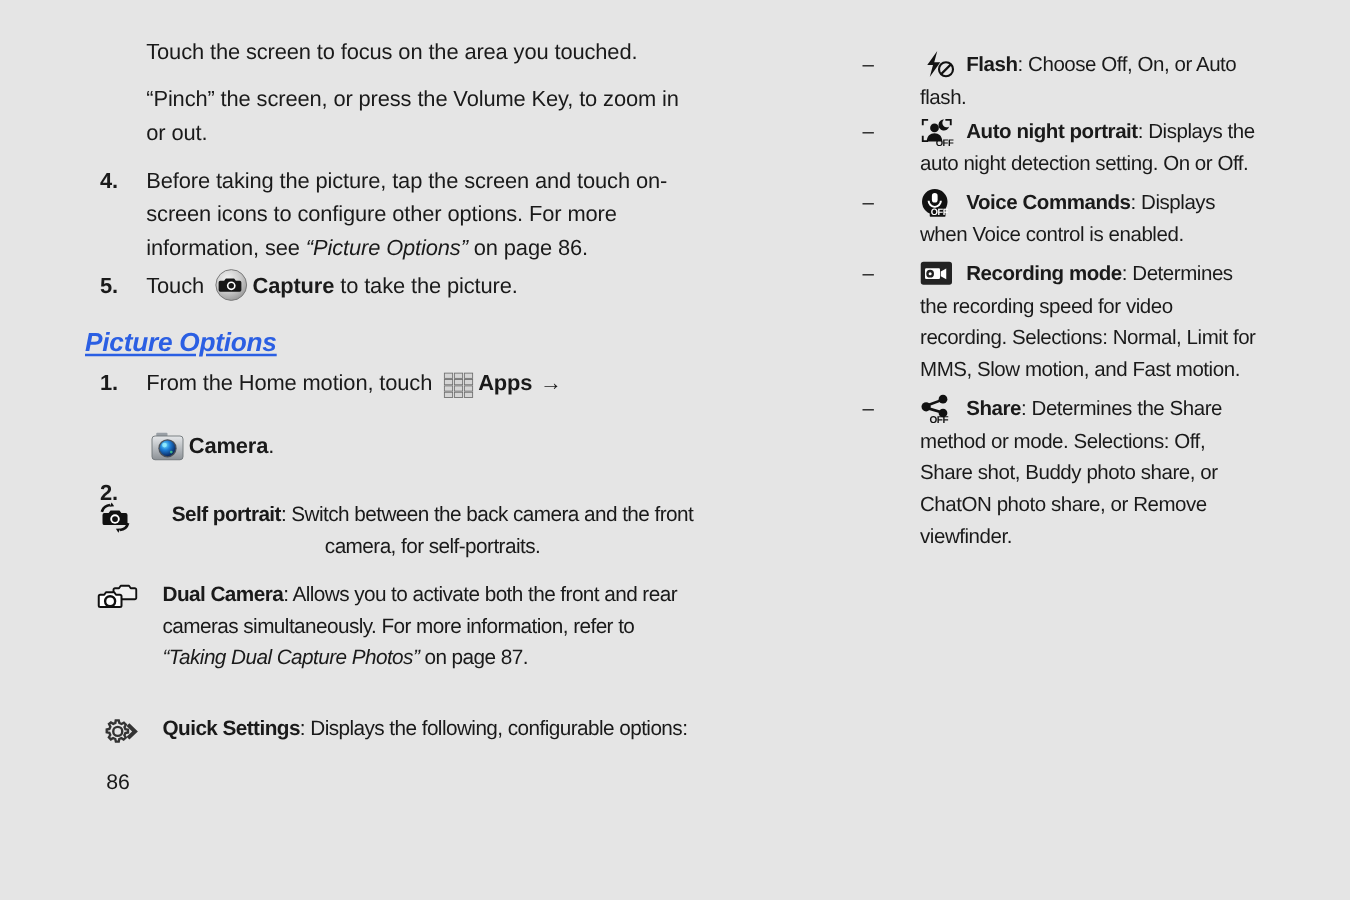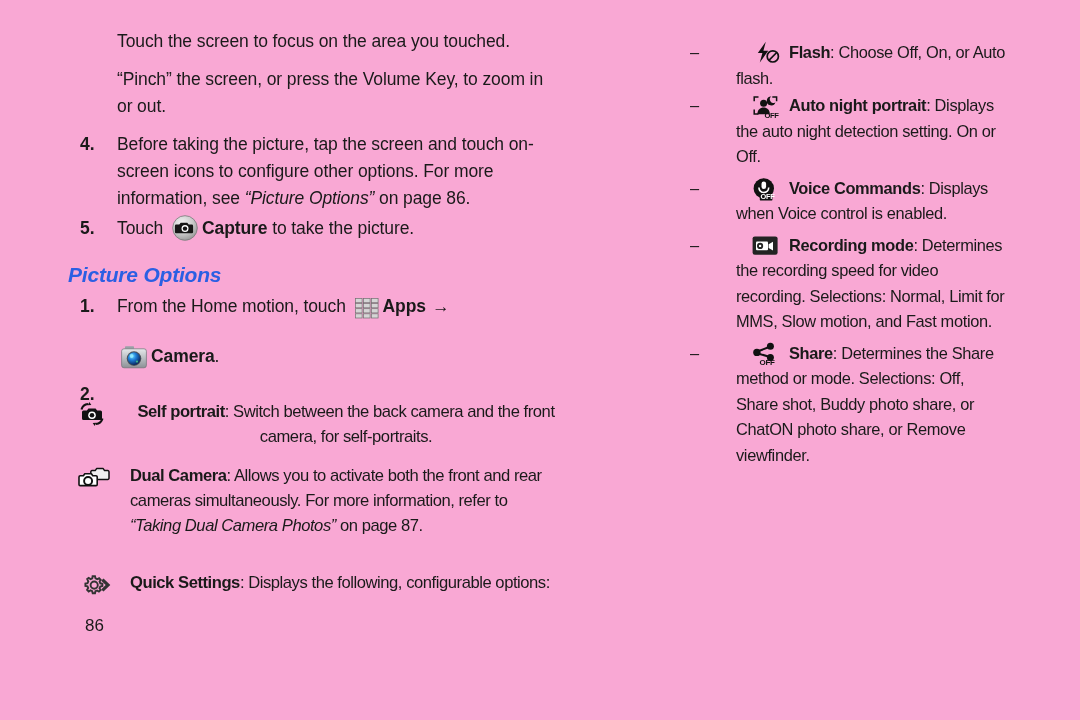--- a/index.html
+++ b/index.html
@@ -11,21 +11,21 @@
     height: 720px;
     background: #ffffff;
     font-family: "Liberation Sans", sans-serif;
     color: #1a1a1a;
     overflow: hidden;
   }
   .page {
     position: relative;
     width: 1080px;
     height: 720px;
-    background: #f9a8d4;
+    background: #e5e5e5;
   }
   .col-left {
     position: absolute;
     left: 62px;
     top: 28px;
     width: 500px;
   }
   .col-right {
     position: absolute;
     left: 690px;
@@ -65,20 +65,21 @@
   i, .i { font-style: italic; }
 
   
   .section-heading {
     color: #2b5fe3;
     font-style: italic;
     font-weight: bold;
     font-size: 21px;
     letter-spacing: -0.2px;
     margin: 14px 0 6px 6px;
+    text-decoration: underline;
   }
 
   
   .bullet-row {
     position: relative;
     padding-left: 68px;
     margin: 0 0 10px 0;
     font-size: 16.6px;
     line-height: 25px;
     letter-spacing: -0.45px;
@@ -107,21 +108,21 @@
     position: absolute;
     left: 0;
     top: 0;
     font-size: 16.4px;
   }
   .dash-row .ricon {
     display: inline-block;
     vertical-align: -7px;
     width: 34px;
     height: 24px;
-    margin: 0 3px 0 16px;
+    margin: 0 3px 0 0;
     position: relative;
   }
   .dash-row .ricon svg { display: block; }
 
   
   .inline-icon {
     display: inline-block;
     vertical-align: -7px;
     margin: 0 4px;
   }
@@ -245,21 +246,21 @@
         <svg width="34" height="28" viewBox="0 0 34 28">
           <g fill="#f0f0f0" stroke="#111" stroke-width="1.5" stroke-linejoin="round">
             <path d="M15 6.6 h3.2 l1.4 -2 h6.6 l1.4 2 h3.2 a1.2 1.2 0 0 1 1.2 1.2 v6.4 a1.2 1.2 0 0 1 -1.2 1.2 h-15.8 a1.2 1.2 0 0 1 -1.2 -1.2 v-6.4 a1.2 1.2 0 0 1 1.2 -1.2 z"></path>
           </g>
           <g fill="#ffffff" stroke="#111" stroke-width="1.6" stroke-linejoin="round">
             <path d="M3.2 11.8 h3.2 l1.4 -2 h6.6 l1.4 2 h3.2 a1.2 1.2 0 0 1 1.2 1.2 v7.4 a1.2 1.2 0 0 1 -1.2 1.2 h-15.8 a1.2 1.2 0 0 1 -1.2 -1.2 v-7.4 a1.2 1.2 0 0 1 1.2 -1.2 z"></path>
           </g>
           <circle cx="11.1" cy="17" r="4" fill="#ffffff" stroke="#111" stroke-width="1.9"></circle>
         </svg>
       </span>
-      <b>Dual Camera</b><span>: Allows you to activate both the front and rear cameras simultaneously. For more information, refer to </span><i>“Taking Dual Camera Photos”</i><span> on page 87.</span>
+      <b>Dual Camera</b><span>: Allows you to activate both the front and rear cameras simultaneously. For more information, refer to </span><i>“Taking Dual Capture Photos”</i><span> on page 87.</span>
     </div>
 
     <div class="bullet-row" style="margin-top:32px;">
       <span class="bicon">
         <svg width="36" height="26" viewBox="0 0 36 26">
           <g fill="none" stroke="#333" stroke-width="1.9">
             <path d="M11.2 7.1 l1.5 -1.1 l1.9 1.1 l1.7 -0.7 l0.3 -2.1 l2.4 0 l0.5 2.1 l1.7 0.8 l1.9 -1.1 l1.6 1.7 l-1.1 1.8 l0.7 1.7 l2.1 0.4 l0 2.3 l-2.1 0.5 l-0.8 1.7 l1.1 1.8 l-1.7 1.6 l-1.8 -1.1 l-1.7 0.7 l-0.4 2.1 l-2.3 0 l-0.5 -2.1 l-1.7 -0.8 l-1.8 1.1 l-1.6 -1.7 l1.1 -1.8 l-0.7 -1.7 l-2.1 -0.4 l0 -2.3 l2.1 -0.5 l0.8 -1.7 z"></path>
             <circle cx="18.2" cy="13.1" r="3.6"></circle>
           </g>
           <path d="M27.5 6.6 l6.8 6.5 l-6.8 6.5 l-2.3 -2.2 l4.5 -4.3 l-4.5 -4.3 z" fill="#333"></path>

